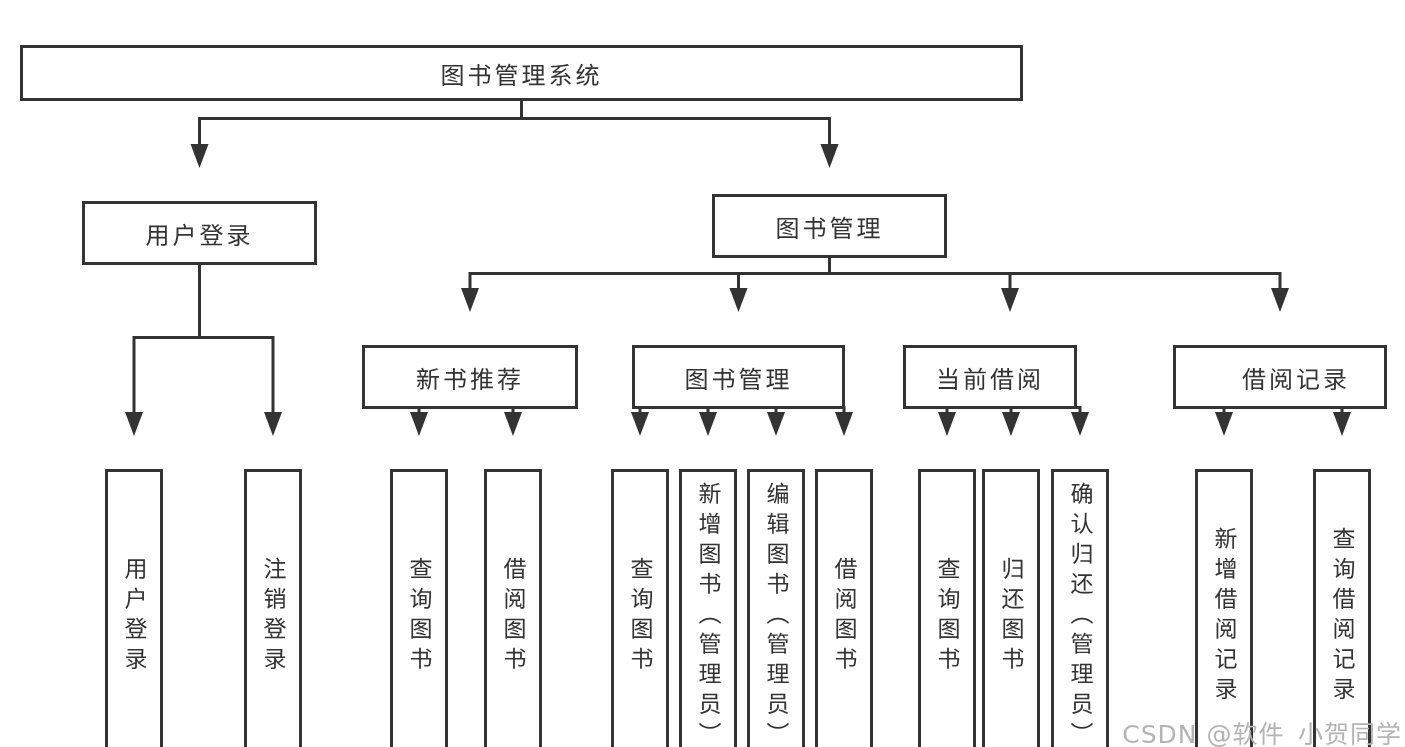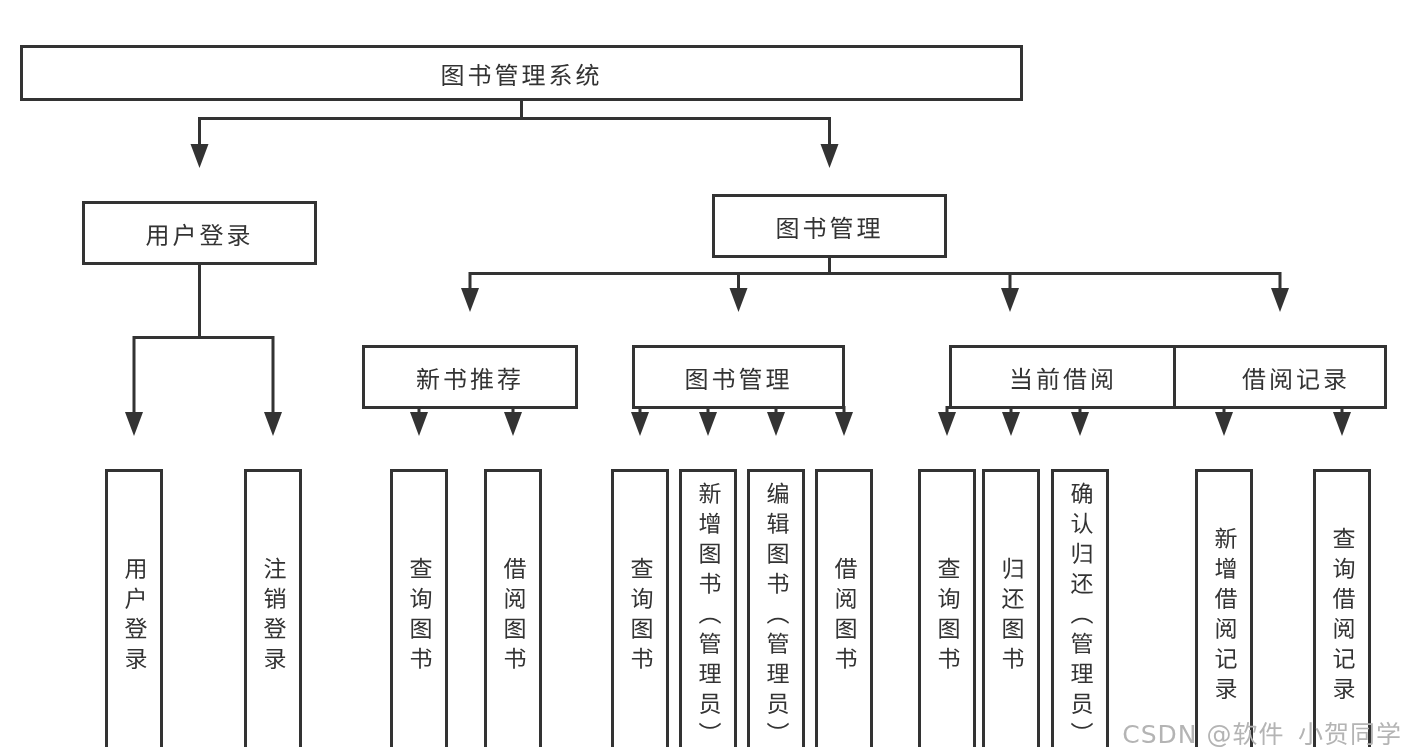--- a/index.html
+++ b/index.html
@@ -107,21 +107,21 @@
     </g>
   </svg>
 
   <div class="box hbox" style="left:20px; top:13px; width:1003px; height:56px;">图书管理系统</div>
 
   <div class="box hbox" style="left:82px; top:169px; width:235px; height:64px;">用户登录</div>
   <div class="box hbox" style="left:712px; top:162px; width:235px; height:64px;">图书管理</div>
 
   <div class="box hbox" style="left:362px; top:313px; width:216px; height:64px;text-align:center;">新书推荐</div>
   <div class="box hbox" style="left:632px; top:313px; width:213px; height:64px;">图书管理</div>
-  <div class="box hbox" style="left:949px; top:313px; width:228px; height:64px;">当前借阅</div>
+  <div class="box hbox" style="left:903px; top:313px; width:174px; height:64px;">当前借阅</div>
   <div class="box hbox" style="left:1173px; top:313px; width:214px; height:64px;padding-left:32px;">借阅记录</div>
 
   <div class="box vbox" style="left:105px;">用户登录</div>
   <div class="box vbox" style="left:244px;">注销登录</div>
 
   <div class="box vbox" style="left:390px;">查询图书</div>
   <div class="box vbox" style="left:484px;">借阅图书</div>
 
   <div class="box vbox" style="left:611px;">查询图书</div>
   <div class="box vbox" style="left:679px;">新增图书（管理员）</div>

